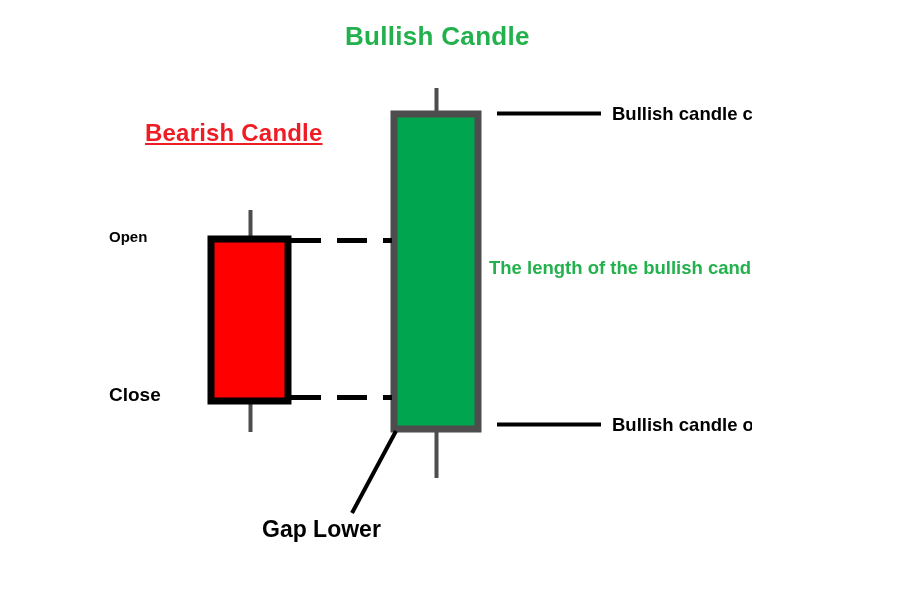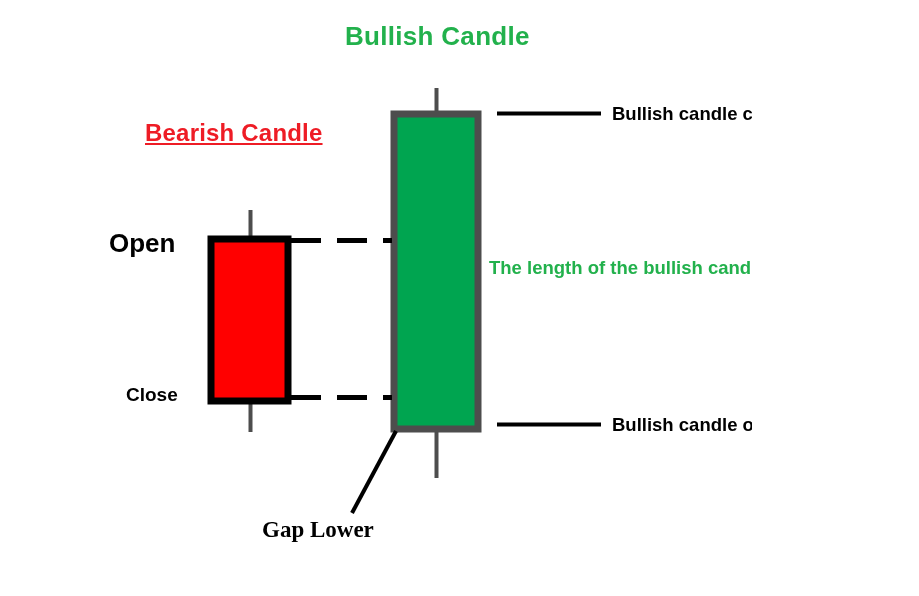--- a/index.html
+++ b/index.html
@@ -42,35 +42,34 @@
     left: 145px;
     top: 117px;
     font-size: 24px;
     color: #ee1c25;
     letter-spacing: 0.2px;
     text-decoration: underline;
   }
   #label-open {
     left: 109px;
     top: 227px;
-    font-size: 26px;
+    font-size: 15px;
     color: #000000;
   }
   #label-close {
-    left: 126px;
+    left: 109px;
     top: 383px;
     font-size: 19px;
     color: #000000;
   }
   #label-gap-lower {
     left: 262px;
     top: 515px;
     font-size: 23px;
     color: #000000;
-    font-family: Liberation Serif, serif;
   }
   #note-top {
     left: 612px;
     top: 101px;
     width: 215px;
     font-size: 18.5px;
     color: #000000;
     line-height: 1.38;
   }
   #note-engulf {

